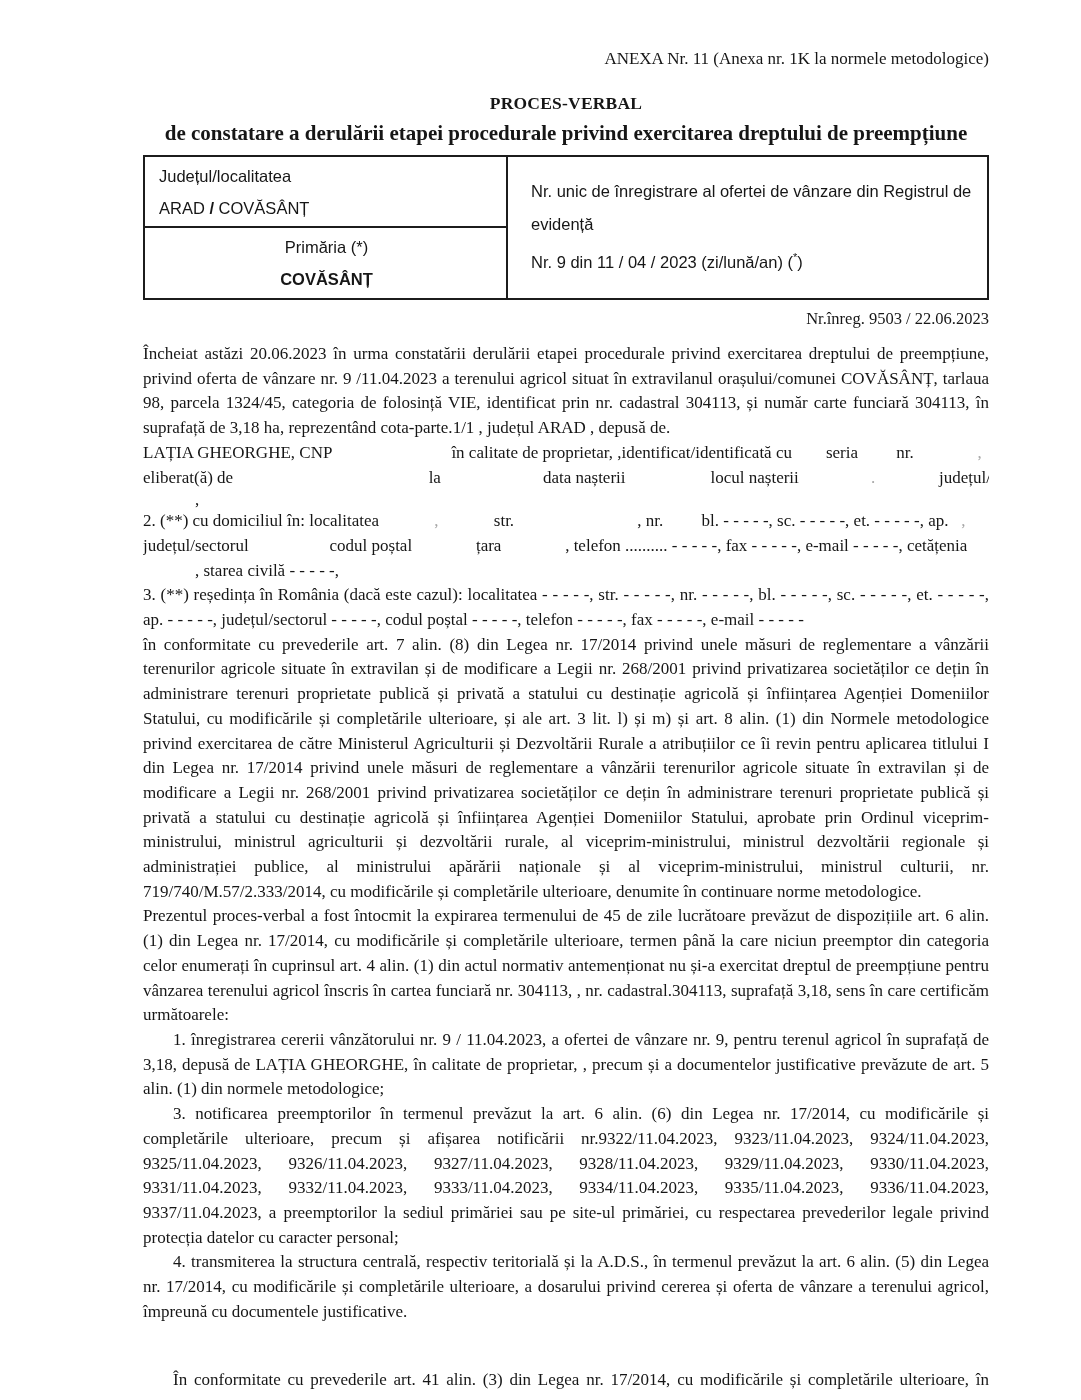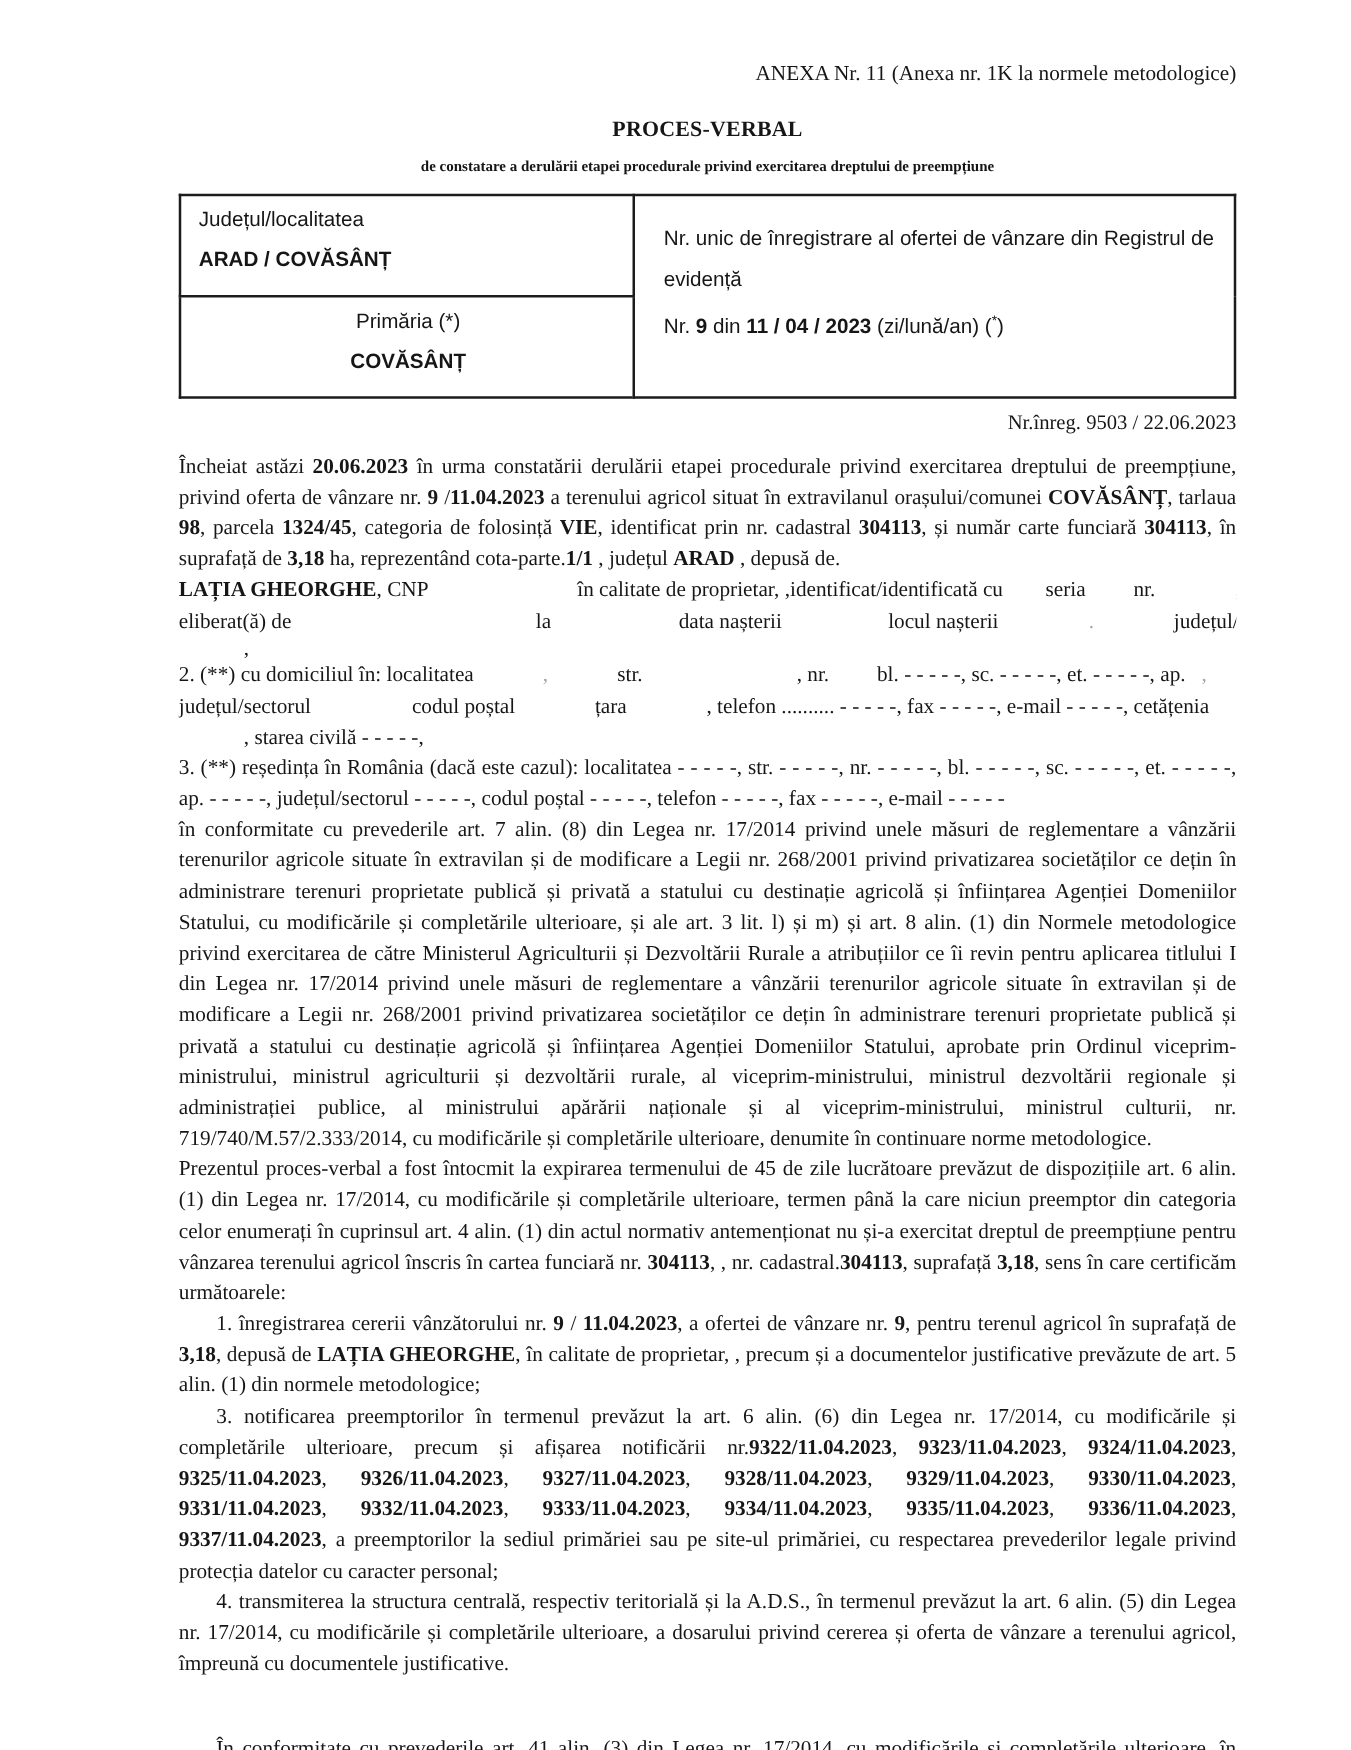--- a/index.html
+++ b/index.html
@@ -27,40 +27,40 @@
     text-align:center;
     font-weight:bold;
     font-size:17.5px;
     line-height:22px;
     margin-top:22px;
     letter-spacing:.2px;
   }
   .subtitle{
     text-align:center;
     font-weight:bold;
-    font-size:12px;
+    font-size:21px;
     line-height:21px;
     margin-top:9px;
   }
   table.info-table{
     width:100%;
     border-collapse:collapse;
     margin-top:11px;
     font-family:"Liberation Sans", sans-serif;
     font-size:16.5px;
     table-layout:fixed;
   }
   table.info-table td{
     border:2px solid #1c1c1c;
     vertical-align:top;
     box-sizing:border-box;
   }
   td.c1{
     width:363px;
-    padding:9px 12px 18px 14px;
+    padding:9px 12px 8px 14px;
   }
   td.c1.r1{height:67px;}
   td.c1.r2{height:72px;text-align:center;}
   td.c2{
     padding:18px 14px 6px 23px;
     line-height:33px;
   }
   .cell-label{line-height:20px;}
   .cell-value{font-weight:bold;line-height:20px;margin-top:12px;}
   .reg-value{margin-top:0;}
@@ -80,21 +80,21 @@
   .ind{text-indent:30px;}
   .gapline{
     text-align:left;
     white-space:nowrap;
     overflow:hidden;
   }
   .ind55{padding-left:52px;}
   .comma-line{line-height:19px;}
   .closing{text-align:justify;text-align-last:justify;margin-top:44px;}
   .faint{color:#a6a6a6;}
-  b{font-weight:bold;}
+  b{font-weight:normal;}
   sup{vertical-align:super;}
 </style>
 </head>
 <body>
 
 <div class="page">
   <div class="doc">
 
     <div class="anexa">ANEXA Nr. 11 (Anexa nr. 1K la normele metodologice)</div>
 

